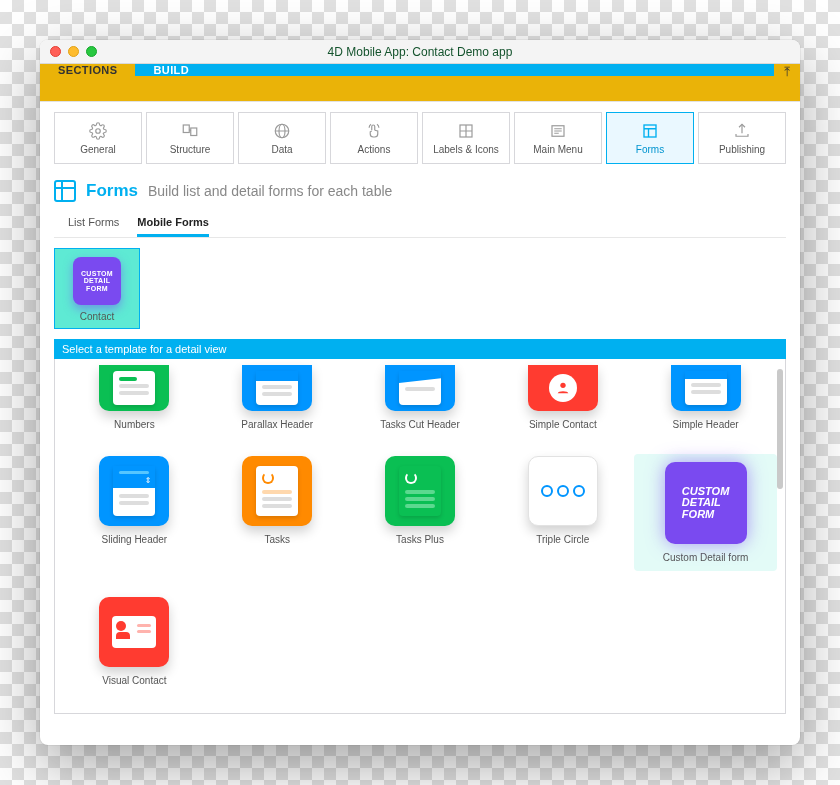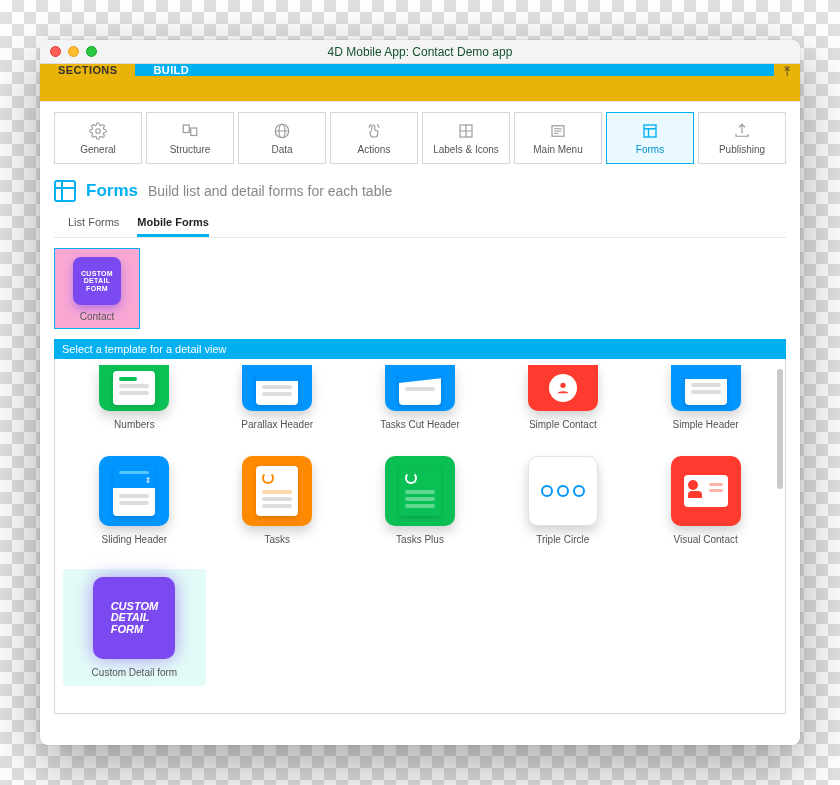--- a/index.html
+++ b/index.html
@@ -161,21 +161,21 @@
   }
   .table-card {
     width: 86px;
     border: 1px solid #00b0f0;
     padding: 8px 0 6px;
     display: flex;
     flex-direction: column;
     align-items: center;
     gap: 6px;
     cursor: pointer;
-    background: #f9a8d4;
+    background: #5eead4;
   }
   .table-thumb {
     width: 48px; height: 48px;
     border-radius: 8px;
     background: #7a4af0;
     box-shadow: 0 4px 10px rgba(122,74,240,0.5);
     display:flex; align-items:center; justify-content:center;
     color:#fff; font-size:7px; font-weight:700; line-height:1.05; text-align:center; letter-spacing:0.3px;
   }
   .table-name { font-size: 10px; color: #555; }
@@ -475,38 +475,38 @@
       <div class="tpl">
         <div class="thumb bg-white" style="border:1px solid #e2e2e2;">
           <div style="display:flex;gap:4px;">
             <div class="dashboard-gauge"></div>
               <div class="dashboard-gauge"></div>
               <div class="dashboard-gauge"></div>
           </div>
         </div>
         <div class="tpl-name">Triple Circle</div>
       </div>
+      <div class="tpl selected">
+        <div class="thumb bg-purple" style="width:82px;height:82px;">
+          <div style="color:#fff;font-size:11px;font-weight:800;line-height:1.05;font-style:italic;text-align:left;white-space:pre;">CUSTOM
+DETAIL
+FORM</div>
+        </div>
+        <div class="tpl-name">Custom Detail form</div>
+      </div>
+
       <div class="tpl">
         <div class="thumb bg-red">
           <div style="width:44px;height:32px;background:#fff;border-radius:4px;position:relative;">
             <div style="position:absolute;left:4px;top:5px;width:10px;height:10px;border-radius:50%;background:#ff3b30;"></div>
             <div style="position:absolute;left:4px;top:16px;width:14px;height:7px;border-radius:4px 4px 0 0;background:#ff3b30;"></div>
             <div style="position:absolute;right:5px;top:8px;width:14px;height:3px;background:#ffb3ad;border-radius:2px;"></div>
             <div style="position:absolute;right:5px;top:14px;width:14px;height:3px;background:#ffb3ad;border-radius:2px;"></div>
           </div>
         </div>
         <div class="tpl-name">Visual Contact</div>
       </div>
 
-      <div class="tpl selected">
-        <div class="thumb bg-purple" style="width:82px;height:82px;">
-          <div style="color:#fff;font-size:11px;font-weight:800;line-height:1.05;font-style:italic;text-align:left;white-space:pre;">CUSTOM
-DETAIL
-FORM</div>
-        </div>
-        <div class="tpl-name">Custom Detail form</div>
-      </div>
-
     </div>
     <div class="scrollthumb"></div>
   </div>
 
 </div>
 
 </body></html>

